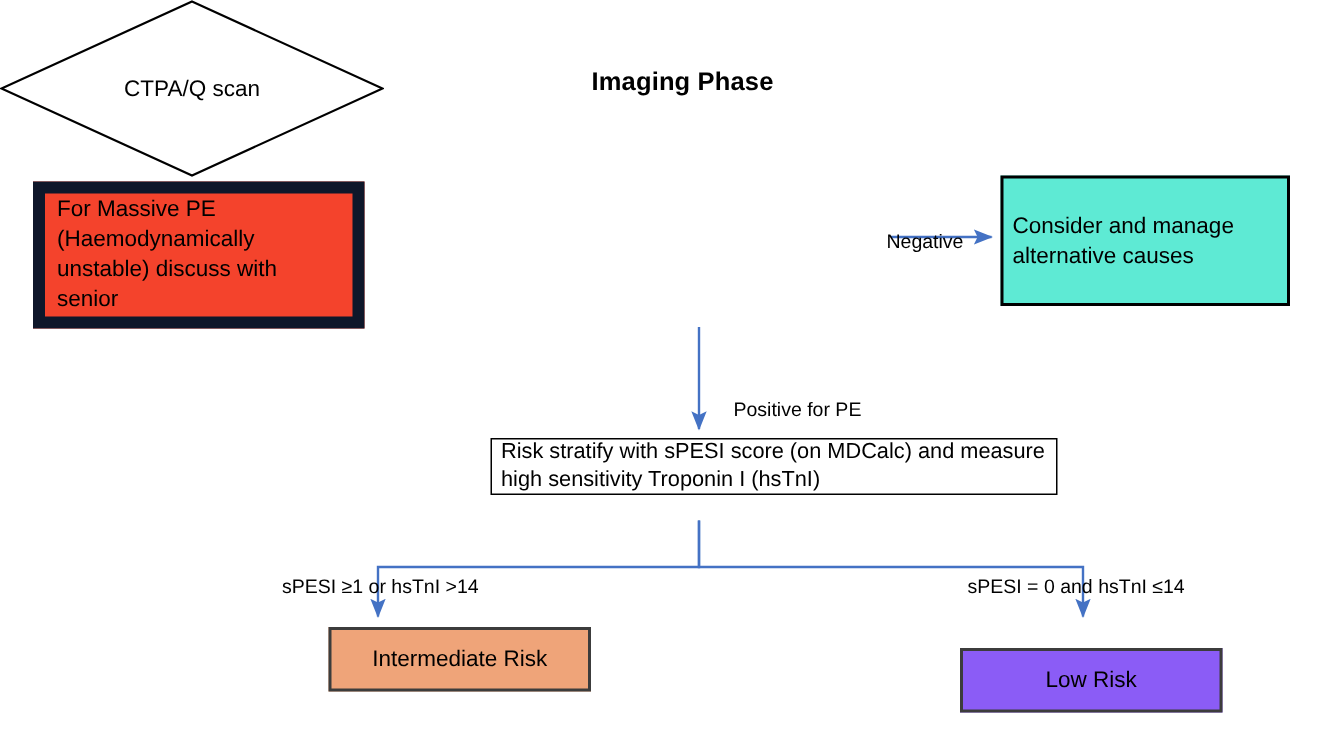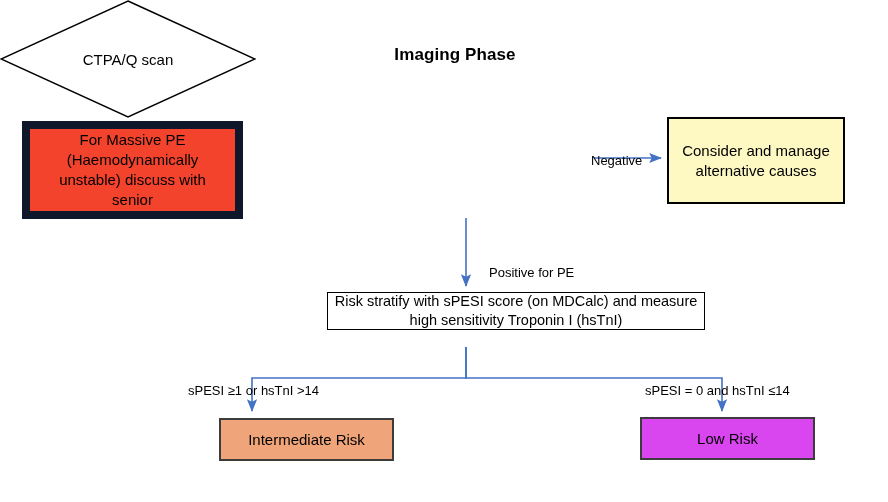--- a/index.html
+++ b/index.html
@@ -20,21 +20,21 @@
     left: 0; top: 0;
     width: 888px;
     height: 502px;
   }
   .node {
     position: absolute;
     box-sizing: border-box;
     display: flex;
     align-items: center;
     justify-content: center;
-    text-align: center;
+    text-align: left;
     line-height: 1.32;
   }
   
   #title {
     left: 330px;
     top: 40px;
     width: 250px;
     height: 30px;
     font-size: 17px;
     font-weight: bold;
@@ -70,23 +70,23 @@
     height: 118px;
     display: flex;
     align-items: center;
     justify-content: center;
     font-size: 15px;
   }
   
   #alternative-causes-box {
     left: 667px;
     top: 117px;
-    width: 178px;
+    width: 193px;
     height: 87px;
-    background: #fef9c3;
+    background: #5eead4;
     border: 2px solid #000000;
     font-size: 15px;
     padding: 2px 6px;
   }
   
   #risk-stratify-box {
     left: 295px;
     top: 292px;
     width: 378px;
     height: 38px;
@@ -102,24 +102,24 @@
     top: 418px;
     width: 175px;
     height: 43px;
     background: #EFA479;
     border: 2px solid #3C3C3C;
     font-size: 15px;
     margin-left: 39px;
   }
   #low-risk-box {
     left: 640px;
-    top: 417px;
+    top: 432px;
     width: 175px;
     height: 43px;
-    background: #d946ef;
+    background: #8b5cf6;
     border: 2px solid #3C3C3C;
     font-size: 15px;
   }
   
   .edge-label {
     position: absolute;
     font-size: 13px;
     white-space: nowrap;
     margin-top: 26px;
   }

